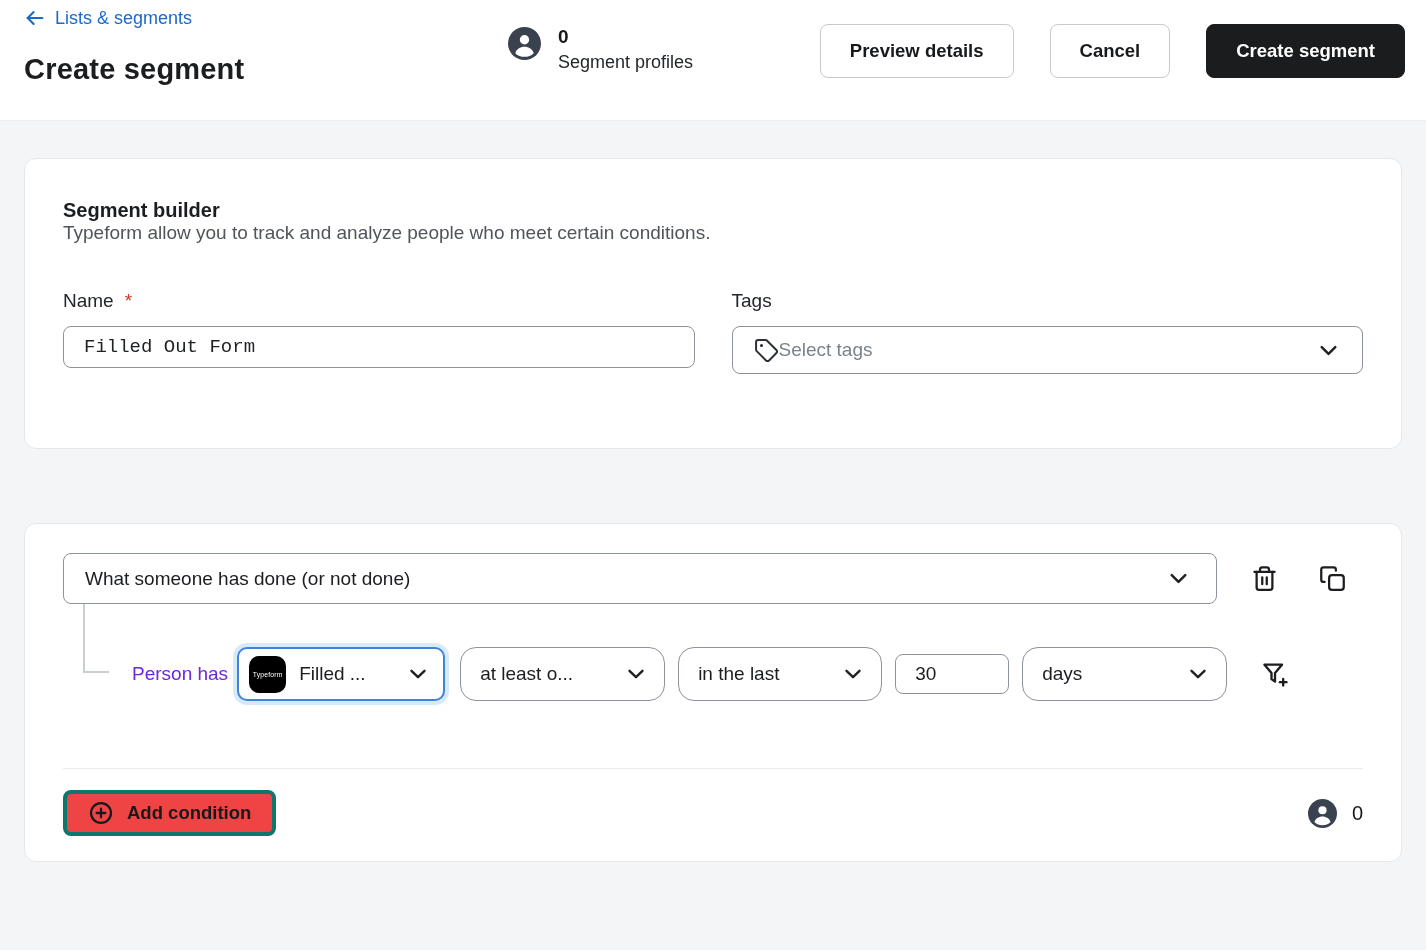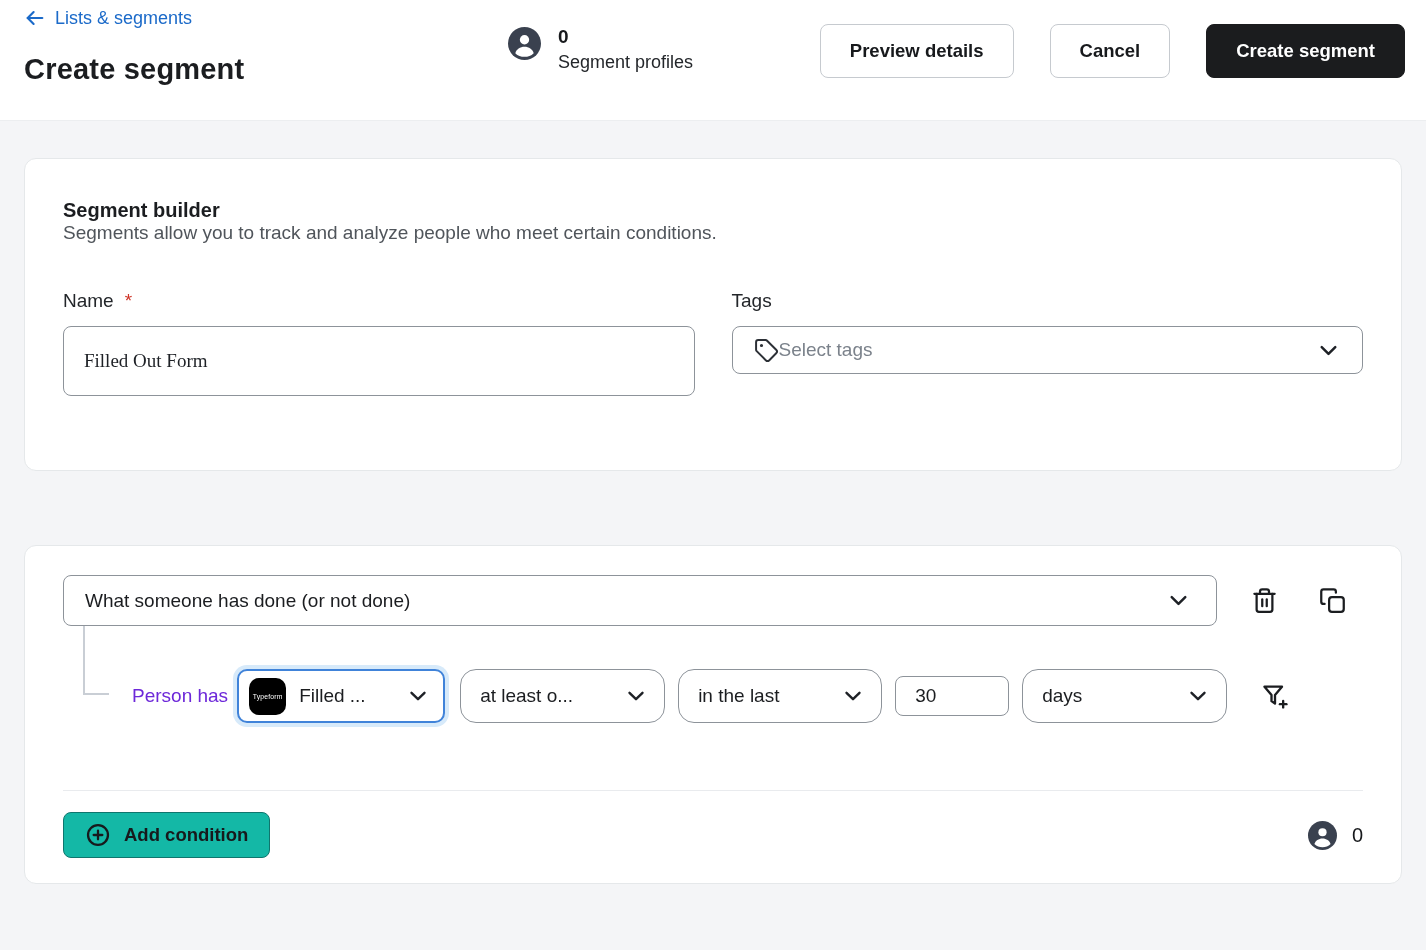--- a/index.html
+++ b/index.html
@@ -54,22 +54,22 @@
     background:#fff; border:1px solid #e5e8ea; border-radius:12px;
   }
   .card-builder { padding:40px 38px 74px; }
   .card-builder h2 { font-size:20px; font-weight:700; color:#1b1d20; margin-bottom:0; }
   .card-builder .desc { font-size:19px; color:#50555b; margin-bottom:46px; }
   .form-row { display:flex; gap:37px; }
   .field { flex:1; min-width:0; }
   .field-label { font-size:19px; color:#23262a; margin-bottom:14px; display:flex; gap:11px; align-items:baseline; }
   .req { color:#cf3327; font-size:19px; }
   .text-input {
-    width:100%; height:70px; border:1px solid #8d939a; border-radius:8px;
-    font-size:19px; color:#1e2126; padding:0 20px; font-family:Liberation Serif, serif; background:#fff; outline:none;
+    width:100%; height:42px; border:1px solid #8d939a; border-radius:8px;
+    font-size:19px; color:#1e2126; padding:0 20px; font-family:Liberation Mono, monospace; background:#fff; outline:none;
   }
   .select-box {
     height:48px; border:1px solid #8d939a; border-radius:8px; background:#fff;
     display:flex; align-items:center; padding:0 21px; cursor:pointer;
   }
   .placeholder { color:#7b828b; font-size:19px; }
   .chev { margin-left:auto; color:#1e2126; flex:none; }
 
   
   .card-condition { margin-top:74px; padding:29px 38px 25px; position:relative; }
@@ -107,21 +107,21 @@
   .tf-badge {
     width:37px; height:37px; background:#000; border-radius:10px; flex:none;
     display:flex; align-items:center; justify-content:center;
     color:#fff; font-size:6.8px; letter-spacing:.2px; margin-right:13px;
   }
   .filter-btn { margin-left:21px; color:#1b1d20; cursor:pointer; background:none; border:none; padding:0; flex:none; }
 
   .divider { margin-top:67px; border-top:1px solid #e9ebee; }
   .bottom-row { margin-top:21px; display:flex; align-items:center; justify-content:space-between; }
   .add-btn {
-    height:46px; background:#14b8a6; border:1px solid #0f766e; border-radius:8px;
+    height:46px; background:#ef4444; border:4px solid #0f766e; border-radius:8px;
     display:flex; align-items:center; gap:13px; padding:0 21px;
     font-size:18.5px; font-weight:700; color:#17191c; font-family:inherit; cursor:pointer;
   }
   .count-group { display:flex; align-items:center; gap:15px; font-size:20px; color:#17191c; }
 </style>
 </head>
 <body>
 
 <header class="topbar">
   <div class="back-row">
@@ -154,21 +154,21 @@
     <button class="btn btn-secondary">Preview details</button>
     <button class="btn btn-secondary">Cancel</button>
     <button class="btn btn-primary">Create segment</button>
   </div>
 </header>
 
 <main class="main">
 
   <section class="card card-builder">
     <h2>Segment builder</h2>
-    <p class="desc">Segments allow you to track and analyze people who meet certain conditions.</p>
+    <p class="desc">Typeform allow you to track and analyze people who meet certain conditions.</p>
 
     <div class="form-row">
       <div class="field">
         <div class="field-label">
           <span>Name</span>
           <span class="req">*</span>
         </div>
         <input class="text-input" type="text" value="Filled Out Form" style="">
       </div>
 

